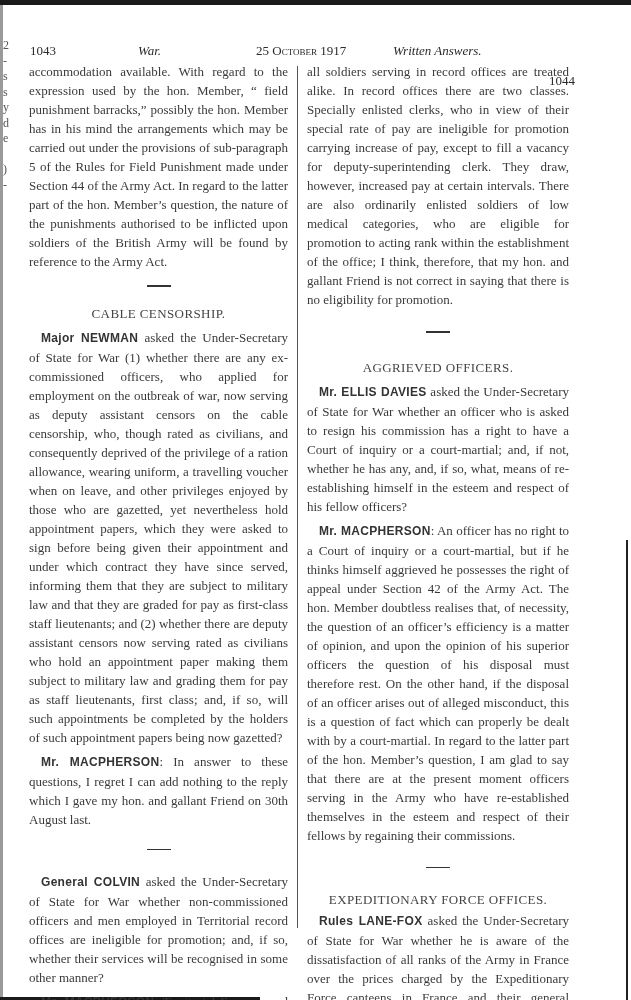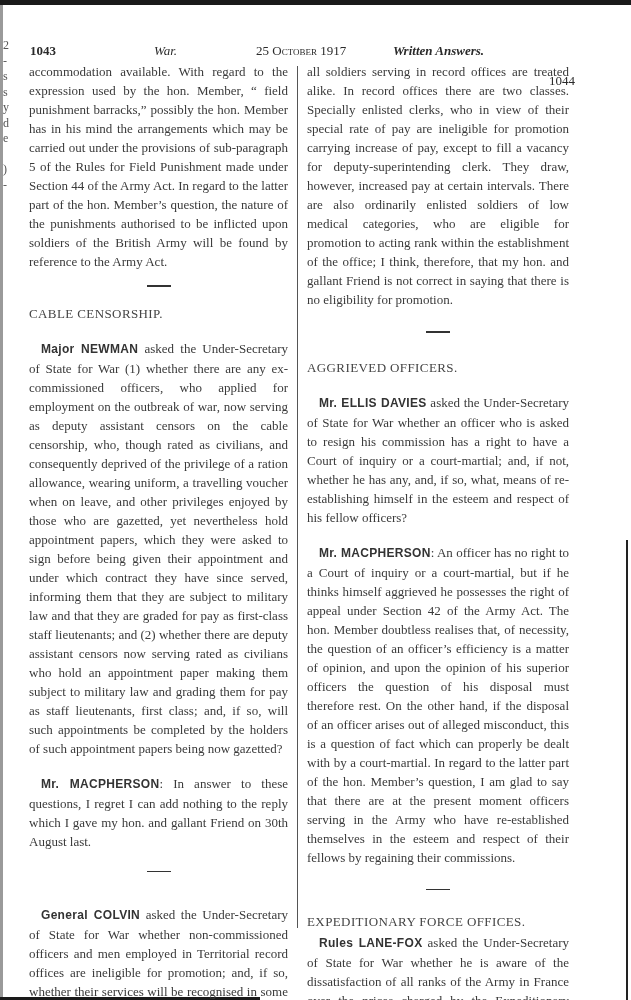--- a/index.html
+++ b/index.html
@@ -16,40 +16,40 @@
       font-size: 12px; line-height: 15.5px; color: #555;
     }
     .margin-frag span { display: block; height: 15.5px; }
     .rightedge { position: absolute; right: 3px; top: 540px; width: 2px; height: 460px; background: #222; }
     .bottombar { position: absolute; left: 0; bottom: 0; width: 260px; height: 3px; background: #1a1a1a; }
 
     .header {
       position: absolute; top: 43px; left: 30px; width: 545px; height: 18px;
       font-size: 13px; color: #2a2a2a;
     }
-    .header .pl { position: absolute; left: 0; font-weight: bold; }
-    .header .sec { position: absolute; left: 124px; font-style: italic; }
+    .header .pl { position: absolute; left: 0; font-weight: normal; }
+    .header .sec { position: absolute; left: 108px; font-style: italic; }
     .header .date { position: absolute; left: 226px; font-variant: small-caps; }
-    .header .ans { position: absolute; left: 363px; font-style: italic; font-weight: bold; }
+    .header .ans { position: absolute; left: 363px; font-style: italic; }
     .header .pr { position: absolute; right: 0; margin-top: 30px; }
 
     .col {
       position: absolute; top: 62px;
       font-size: 13px; line-height: 19px;
       text-align: justify; hyphens: manual;
     }
     .col-left { left: 29px; width: 259px; }
     .col-right { left: 307px; width: 262px; }
     .divider { position: absolute; left: 297px; top: 66px; width: 1px; height: 862px; background: #555; }
 
     p { margin: 0; text-indent: 0; }
     .indent { text-indent: 12px; }
-    .gap { margin-top: 16px; }
+    .gap { margin-top: 5px; }
     .speaker { font-family: "Liberation Sans", "DejaVu Sans", sans-serif; font-weight: bold; font-size: 12px; letter-spacing: 0.3px; color: #333; }
-    .sect-title { text-align: left; font-size: 13px; letter-spacing: 0.4px; color: #444; margin: 0; }
+    .sect-title { text-align: center; font-size: 13px; letter-spacing: 0.4px; color: #444; margin: 0; }
     .rule { width: 24px; height: 1.5px; background: #333; margin: 0 auto; }
   </style>
 </head>
 <body>
 
 <div class="topbar"></div>
 <div class="leftedge"></div>
 <div class="rightedge"></div>
 <div class="bottombar"></div>
 

